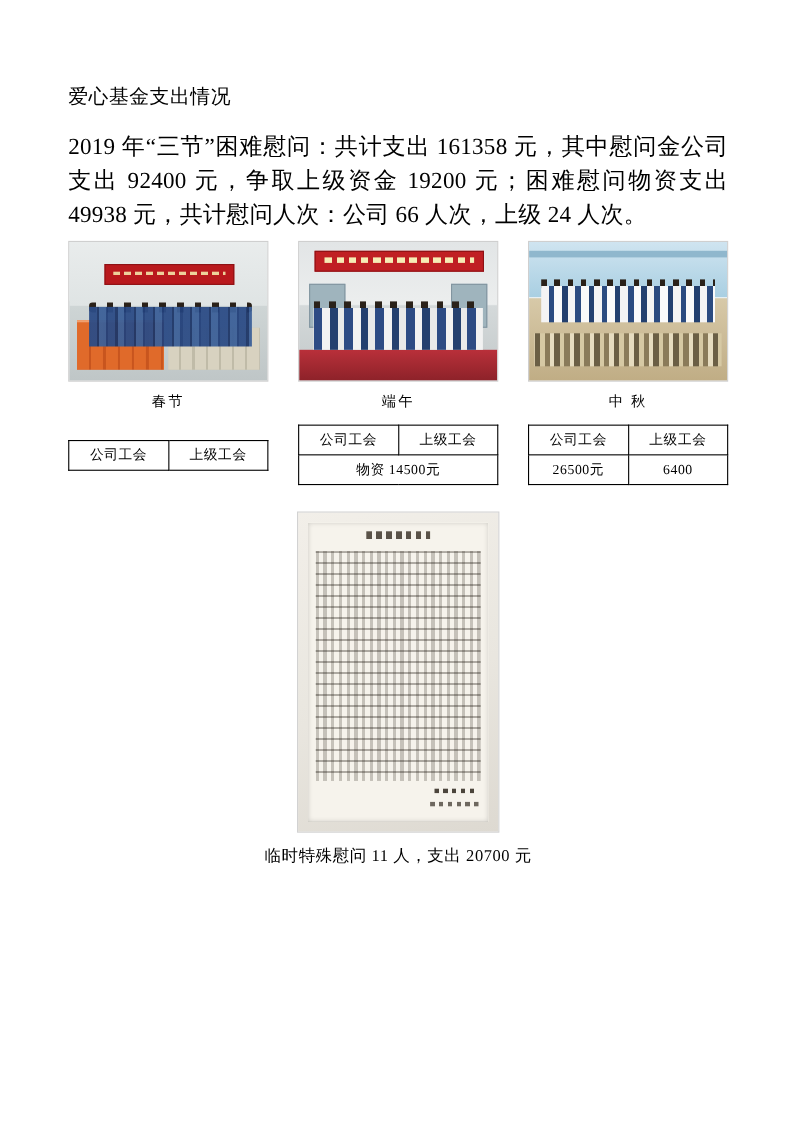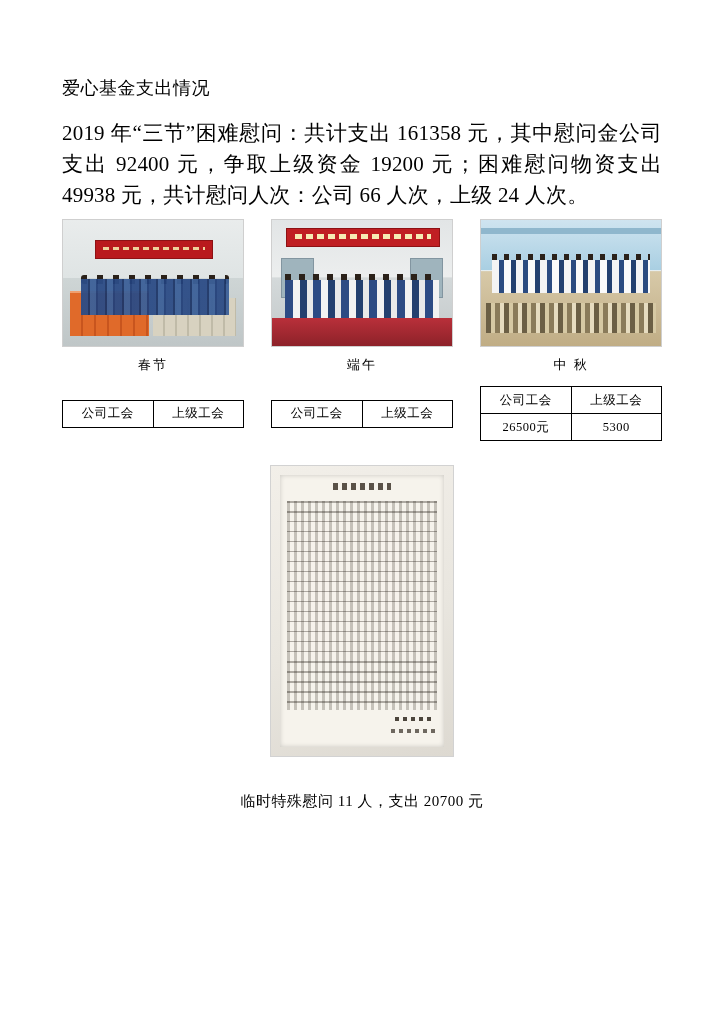--- a/index.html
+++ b/index.html
@@ -233,21 +233,21 @@
   }
   .letter .sign2 {
     position: absolute; right: 10%; bottom: 8%; width: 24%; height: 1.4%;
     background: repeating-linear-gradient(90deg, #4c453c 0 4px, transparent 4px 8px);
     opacity: .8;
   }
 
   .footer-note {
     text-align: center;
     font-size: 15px;
-    margin-top: 35px;
+    margin-top: 12px;
     letter-spacing: 0.5px;
   }
 </style>
 </head>
 <body>
 
 <div class="page">
 
   <div class="doc-title">爱心基金支出情况</div>
 
@@ -305,34 +305,37 @@
         </table>
     </div>
 
     <div class="table-wrap">
       <table class="fund">
         <tbody>
             <tr>
           <td>公司工会</td>
           <td>上级工会</td>
         </tr>
+        <tr>
+          <td colspan="2">物资  14500元</td>
+        </tr>
       </tbody>
         </table>
     </div>
 
     <div class="table-wrap">
       <table class="fund">
         <tbody>
             <tr>
           <td>公司工会</td>
           <td>上级工会</td>
         </tr>
         <tr>
           <td>26500元</td>
-          <td>5300</td>
+          <td>6400</td>
         </tr>
       </tbody>
         </table>
     </div>
 
   </div>
 
   <div class="letter-wrap">
     <div class="letter">
       <div class="sheet"></div>

